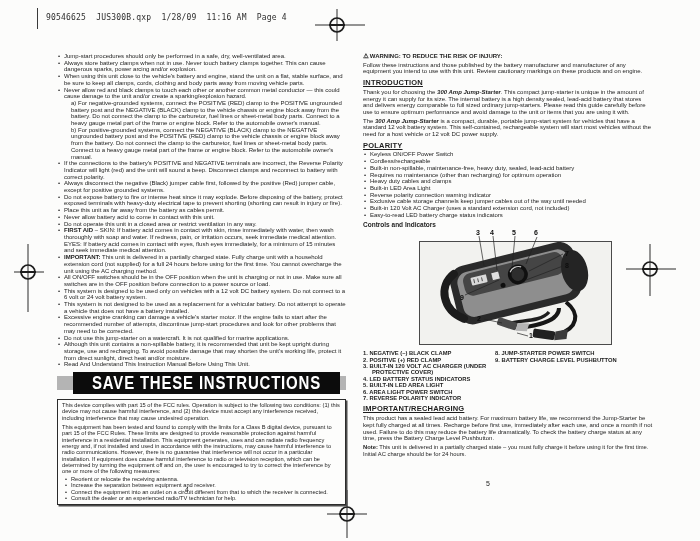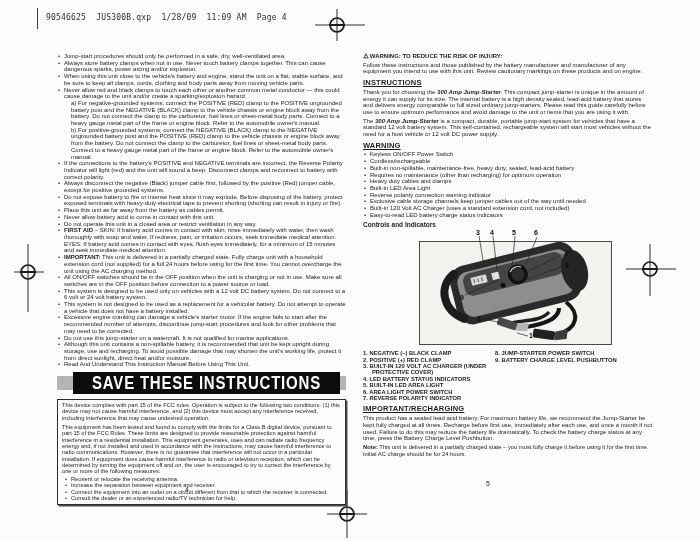--- a/index.html
+++ b/index.html
@@ -69,21 +69,21 @@
   .ctl-col-right{flex:1;}
   .ctl{font-weight:bold;font-size:5.8px;line-height:6.4px;
        padding-left:9px;text-indent:-9px;}
   .note-p{font-size:5.8px;}
   .note-p b{font-weight:bold;}
 </style>
 </head>
 <body>
 
 <div class="header-rule"></div>
-<div class="doc-header">90546625  JUS300B.qxp  1/28/09  11:09 AM  Page 4</div>
+<div class="doc-header">90546625  JUS300B.qxp  1/28/09  11:16 AM  Page 4</div>
 
 <svg class="regmark" style="left:305px;top:5px" width="70" height="40" viewBox="0 0 70 40">
   <line x1="10" y1="20" x2="60" y2="20" stroke="#2a2a2a" stroke-width="1"></line>
   <line x1="32" y1="4" x2="32" y2="36" stroke="#2a2a2a" stroke-width="1"></line>
   <circle cx="32" cy="20" r="7" fill="none" stroke="#1c1c1c" stroke-width="1.7"></circle>
   <line x1="24" y1="20" x2="40" y2="20" stroke="#1c1c1c" stroke-width="2"></line>
 </svg>
 <svg class="regmark" style="left:8px;top:242px" width="44" height="74" viewBox="0 0 44 74">
   <line x1="20" y1="2" x2="20" y2="70" stroke="#2a2a2a" stroke-width="1"></line>
   <line x1="6" y1="30" x2="36" y2="30" stroke="#2a2a2a" stroke-width="1"></line>
@@ -148,29 +148,29 @@
         <div class="measure"><span>Consult the dealer or an experienced radio/TV technician for help.</span></div>
       </div>
   </div>
 </div>
 
 <div class="page page-right rp">
 
   <p class="warn-title"><span class="warn-icon">⚠</span><span>WARNING: TO REDUCE THE RISK OF INJURY:</span></p>
   <p>Follow these instructions and those published by the battery manufacturer and manufacturer of any equipment you intend to use with this unit. Review cautionary markings on these products and on engine.</p>
 
-  <h2>INSTRUCTIONS</h2>
+  <h2>INTRODUCTION</h2>
   <p>
     
   <b class="bi"></b><span>Thank you for choosing the </span><b class="bi">300 Amp Jump-Starter</b><span></span><b class="bi"></b><span>. This compact jump-starter is unique in the amount of energy it can supply for its size. The internal battery is a high density sealed, lead-acid battery that stores and delivers energy comparable to full sized ordinary jump-starters. Please read this guide carefully before use to ensure optimum performance and avoid damage to the unit or items that you are using it with.</span></p>
   <p>
     
   <b class="bi"></b><span>The </span><b class="bi">300 Amp Jump-Starter</b><span></span><b class="bi"></b><span> is a compact, durable, portable jump-start system for vehicles that have a standard 12 volt battery system. This self-contained, rechargeable system will start most vehicles without the need for a host vehicle or 12 volt DC power supply.</span></p>
 
-  <h2>WARNING</h2>
+  <h2>POLARITY</h2>
   <div>
 
   <div class="feat"><span>Keyless ON/OFF Power Switch</span></div>
       <div class="feat"><span>Cordless/rechargeable</span></div>
       <div class="feat"><span>Built-in non-spillable, maintenance-free, heavy duty, sealed, lead-acid battery</span></div>
       <div class="feat"><span>Requires no maintenance (other than recharging) for optimum operation</span></div>
       <div class="feat"><span>Heavy duty cables and clamps</span></div>
       <div class="feat"><span>Built-in LED Area Light</span></div>
       <div class="feat"><span>Reverse polarity connection warning indicator</span></div>
       <div class="feat"><span>Exclusive cable storage channels keep jumper cables out of the way until needed</span></div>

